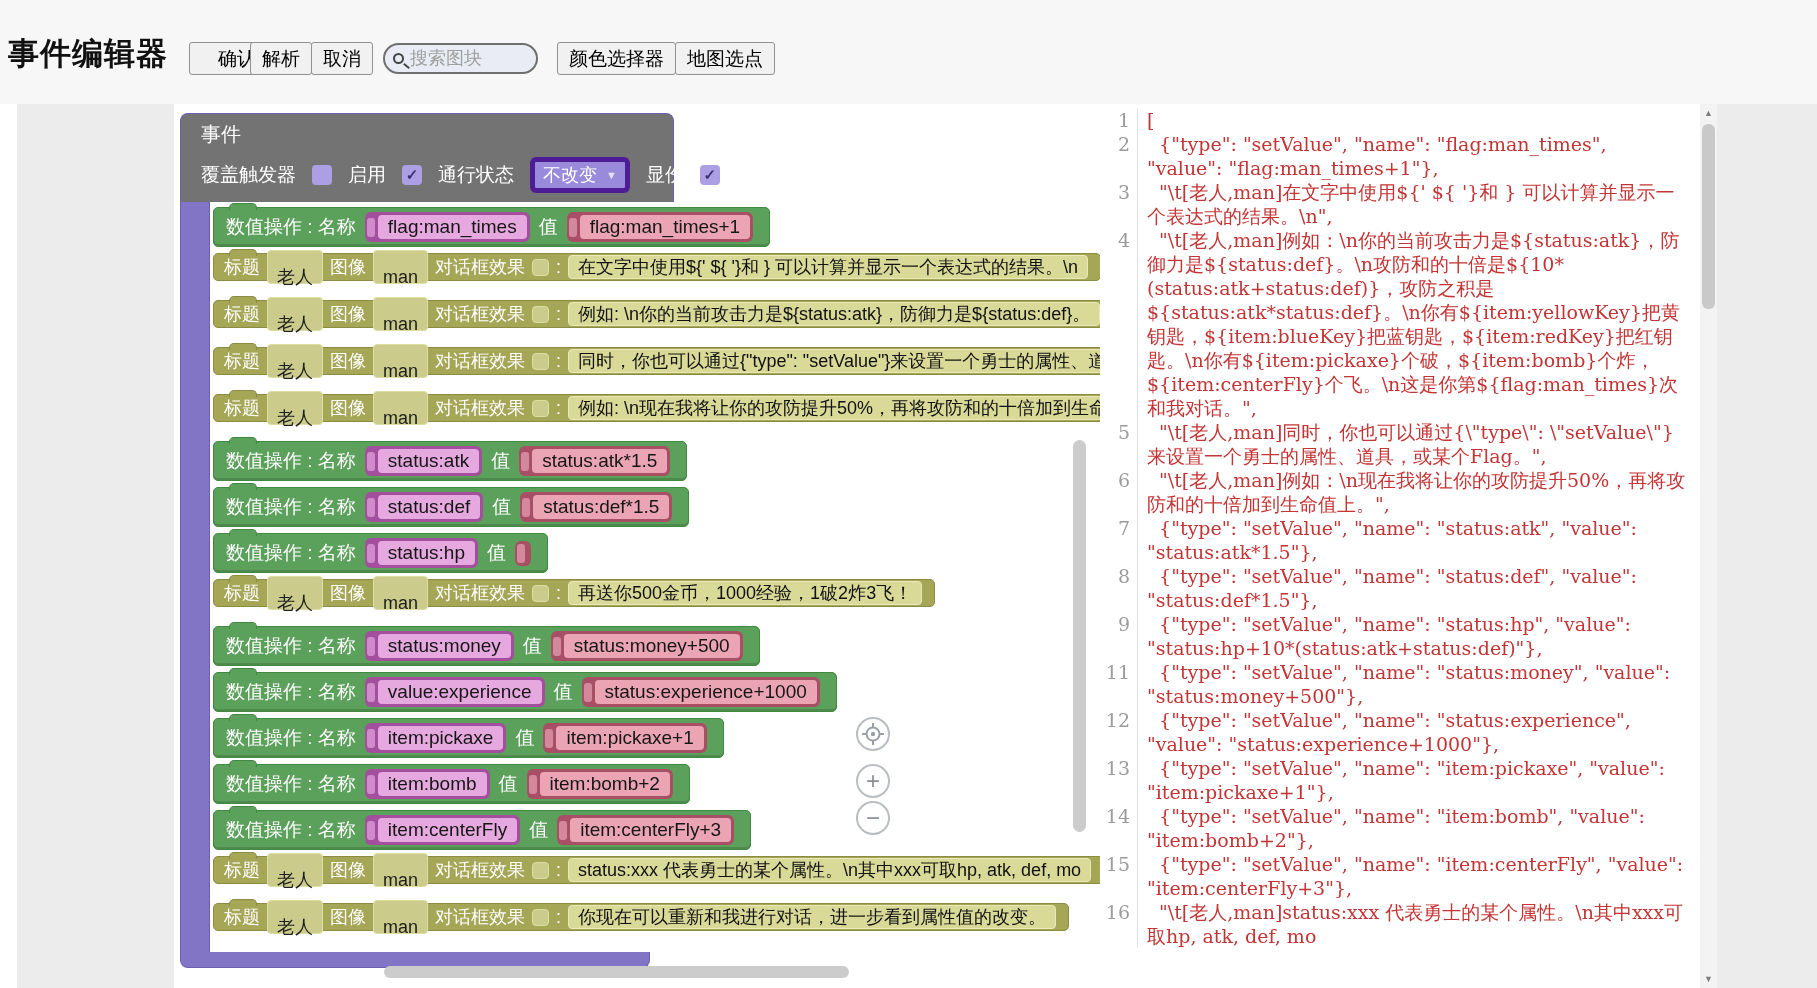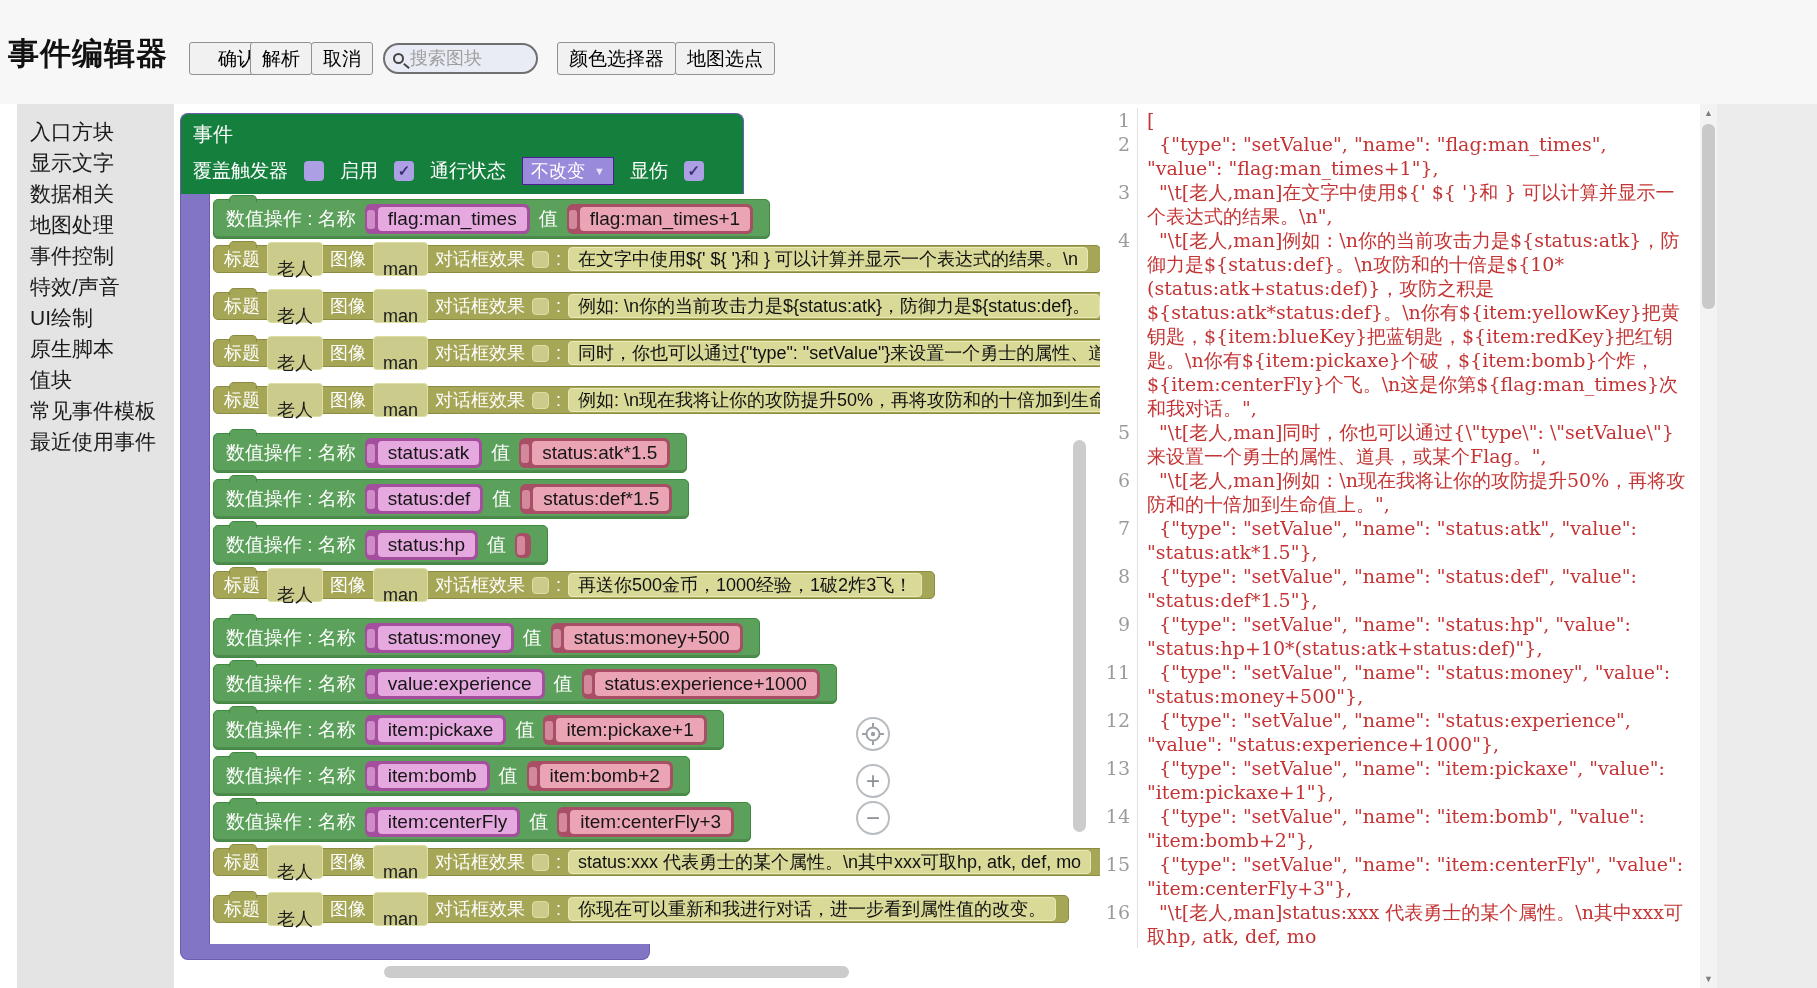--- a/index.html
+++ b/index.html
@@ -22,27 +22,27 @@
 
   
   .left-gutter { position:absolute; left:0; top:104px; width:17px; bottom:0; background:#fff; }
   .sidebar { position:absolute; left:17px; top:104px; width:157px; bottom:0; background:#e4e4e4; padding:12px 0 0 13px; }
   .side-item { font-size:21px; color:#1a1a1a; line-height:31px; white-space:nowrap; cursor:pointer; }
 
   
   .workspace { position:absolute; left:174px; top:104px; width:926px; bottom:0; background:#fff; overflow:hidden; }
 
   .event-block { position:absolute; left:6px; top:9px; }
-  .eb-head { width:564px; background:#15803d; border:1px solid #6c5eae; border-bottom:none; border-radius:8px 8px 0 0;
-             padding:7px 12px 9px; color:#fff; }
+  .eb-head { width:494px; background:#737373; border:1px solid #6c5eae; border-bottom:none; border-radius:8px 8px 0 0;
+             padding:7px 20px 9px; color:#fff; }
   .eb-title { font-size:20px; margin-bottom:9px; }
   .eb-controls { display:flex; align-items:center; gap:16px; font-size:19px; white-space:nowrap; }
   .pcheck { width:20px; height:20px; border-radius:4px; background:#ac9fe3; display:inline-flex; align-items:center;
             justify-content:center; color:#3b3172; font-size:15px; font-weight:bold; flex:none; cursor:pointer; }
-  .pselect { background:#998adb; border:1px solid #4c1d95; border-radius:0; padding:1px 8px; display:inline-flex;
+  .pselect { background:#998adb; border:5px solid #4c1d95; border-radius:6px; padding:1px 8px; display:inline-flex;
              gap:9px; align-items:center; font-size:18px; cursor:pointer; }
   .pselect .caret { font-size:11px; color:#e6e0fa; }
   .eb-body { display:flex; align-items:flex-start; }
   .eb-spine { width:30px; align-self:stretch; background:#8375c6; border-left:1px solid #6c5eae; border-right:1px solid #6c5eae; flex:none; }
   .eb-children { display:flex; flex-direction:column; align-items:flex-start; padding:5px 0 2px 3px; }
   .eb-foot { width:470px; height:16px; background:#8375c6; border:1px solid #6c5eae; border-top:none; border-radius:0 0 8px 8px; }
 
   .blk-row { position:relative; display:inline-flex; align-items:center; white-space:nowrap; }
   .blk-row::before { content:""; position:absolute; top:-5px; left:15px; width:26px; height:6px;
                      border-radius:5px 5px 0 0; }
@@ -102,33 +102,20 @@
     <div class="hbtn" style="left:311px;">取消</div>
     <div class="searchwrap">
       <span class="mag"></span>
       <input type="text" placeholder="搜索图块" style="">
     </div>
     <div class="hbtn" style="left:557px;">颜色选择器</div>
     <div class="hbtn" style="left:675px;">地图选点</div>
   </div>
 
   <div class="left-gutter"></div>
-  <div class="sidebar" id="sidebar">
-      <div class="side-item">入口方块</div>
-      <div class="side-item">显示文字</div>
-      <div class="side-item">数据相关</div>
-      <div class="side-item">地图处理</div>
-      <div class="side-item">事件控制</div>
-      <div class="side-item">特效/声音</div>
-      <div class="side-item">UI绘制</div>
-      <div class="side-item">原生脚本</div>
-      <div class="side-item">值块</div>
-      <div class="side-item">常见事件模板</div>
-      <div class="side-item">最近使用事件</div>
-    </div>
 
   <div class="workspace">
     <div class="event-block">
       <div class="eb-head">
         <div class="eb-title">事件</div>
         <div class="eb-controls">
           <span>覆盖触发器</span>
           <span class="pcheck" id="chk-override"></span>
           <span>启用</span>
           <span class="pcheck" id="chk-enable">✓</span>

